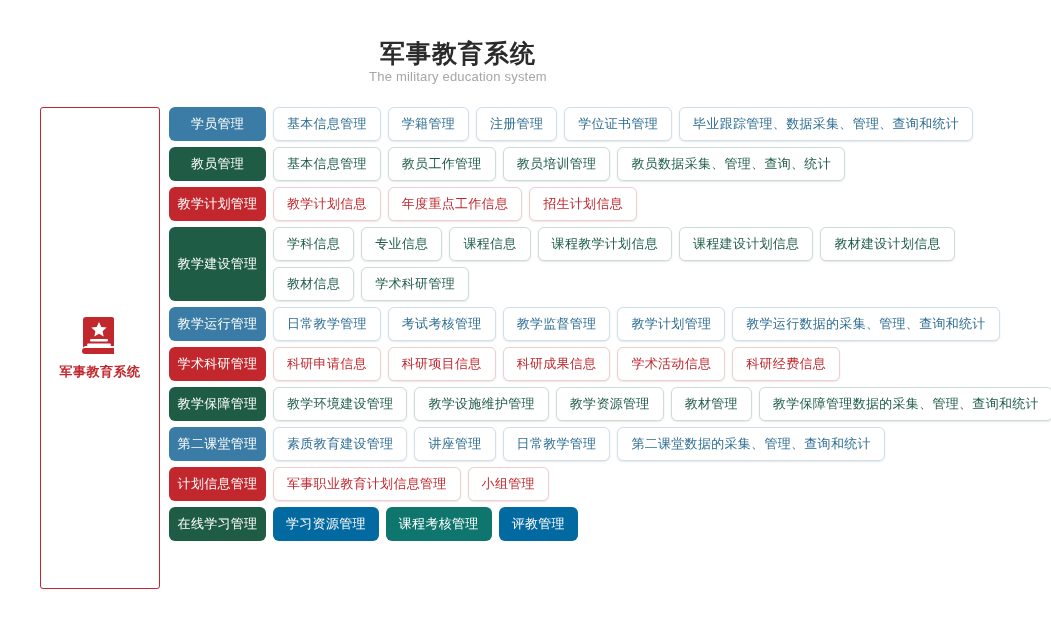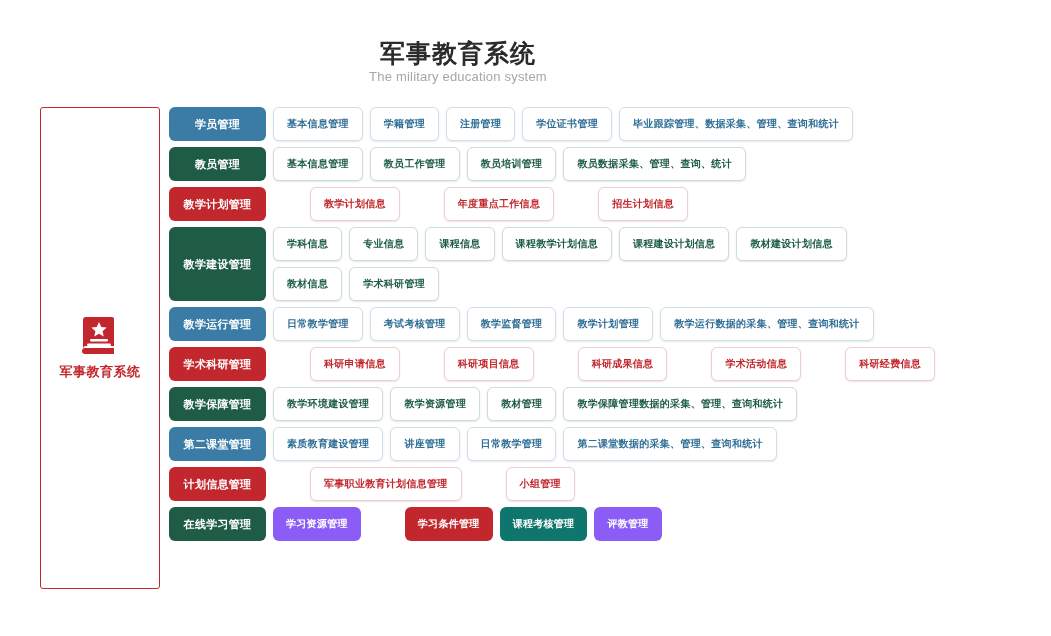--- a/index.html
+++ b/index.html
@@ -40,49 +40,49 @@
     white-space: nowrap;
   }
 
   
   .rows { flex: 1; padding-left: 9px; }
   .row { display: flex; align-items: stretch; margin-bottom: 6px; }
 
   .cat {
     flex: 0 0 97px; width: 97px;
     border-radius: 6px;
-    color: #ffffff; font-size: 11px; font-weight: bold;
+    color: #ffffff; font-size: 13px; font-weight: normal;
     display: flex; align-items: center; justify-content: center;
     text-align: center; letter-spacing: .3px;
     min-height: 34px;
   }
   .cat.blue  { background: #3a7ca5; }
   .cat.green { background: #1f5c46; }
   .cat.red   { background: #c1272d; }
 
   .items-col { flex: 1; display: flex; flex-direction: column; gap: 6px; padding-left: 7px; }
   .items { display: flex; flex-wrap: nowrap; gap: 7px; }
 
   .item {
     height: 34px; min-height: 34px;
     border-radius: 6px;
     display: flex; align-items: center; justify-content: center;
     padding: 0 13px;
-    font-size: 10px; font-weight: bold; letter-spacing: .3px;
+    font-size: 13px; font-weight: normal; letter-spacing: .3px;
     white-space: nowrap;
     background: #ffffff;
     box-shadow: 0 1px 2px rgba(0,0,0,.10);
   }
   .item.blue  { border: 1px solid #cfdfeb; color: #2f6e94; }
   .item.green { border: 1px solid #cddcd6; color: #1f5c46; }
-  .item.red   { border: 1px solid #f0cdcf; color: #c1272d; margin-left: 37px; }
+  .item.red   { border: 1px solid #f0cdcf; color: #c1272d; }
 
   
   .item.filled { box-shadow: none; border: none; color: #fff; }
-  .item.filled.blue  { background: #8b5cf6; }
+  .item.filled.blue  { background: #0369a1; }
   .item.filled.green { background: #0f766e; }
   .item.filled.red   { background: #c1272d; }
 </style>
 </head>
 <body>
 
 <div class="page">
 
   <div class="header">
     <div class="title">军事教育系统</div>
@@ -177,20 +177,21 @@
               <div class="item red">学术活动信息</div>
               <div class="item red">科研经费信息</div>
             </div>
           </div>
         </div>
         <div class="row">
           <div class="cat green">教学保障管理</div>
           <div class="items-col">
             <div class="items">
               <div class="item green">教学环境建设管理</div>
+              <div class="item green">教学设施维护管理</div>
               <div class="item green">教学资源管理</div>
               <div class="item green">教材管理</div>
               <div class="item green">教学保障管理数据的采集、管理、查询和统计</div>
             </div>
           </div>
         </div>
         <div class="row">
           <div class="cat blue">第二课堂管理</div>
           <div class="items-col">
             <div class="items">
@@ -208,21 +209,20 @@
               <div class="item red">军事职业教育计划信息管理</div>
               <div class="item red">小组管理</div>
             </div>
           </div>
         </div>
         <div class="row">
           <div class="cat green">在线学习管理</div>
           <div class="items-col">
             <div class="items">
               <div class="item blue filled">学习资源管理</div>
-              <div class="item red filled">学习条件管理</div>
               <div class="item green filled">课程考核管理</div>
               <div class="item blue filled">评教管理</div>
             </div>
           </div>
         </div>
       </div>
 
   </div>
 </div>
 

